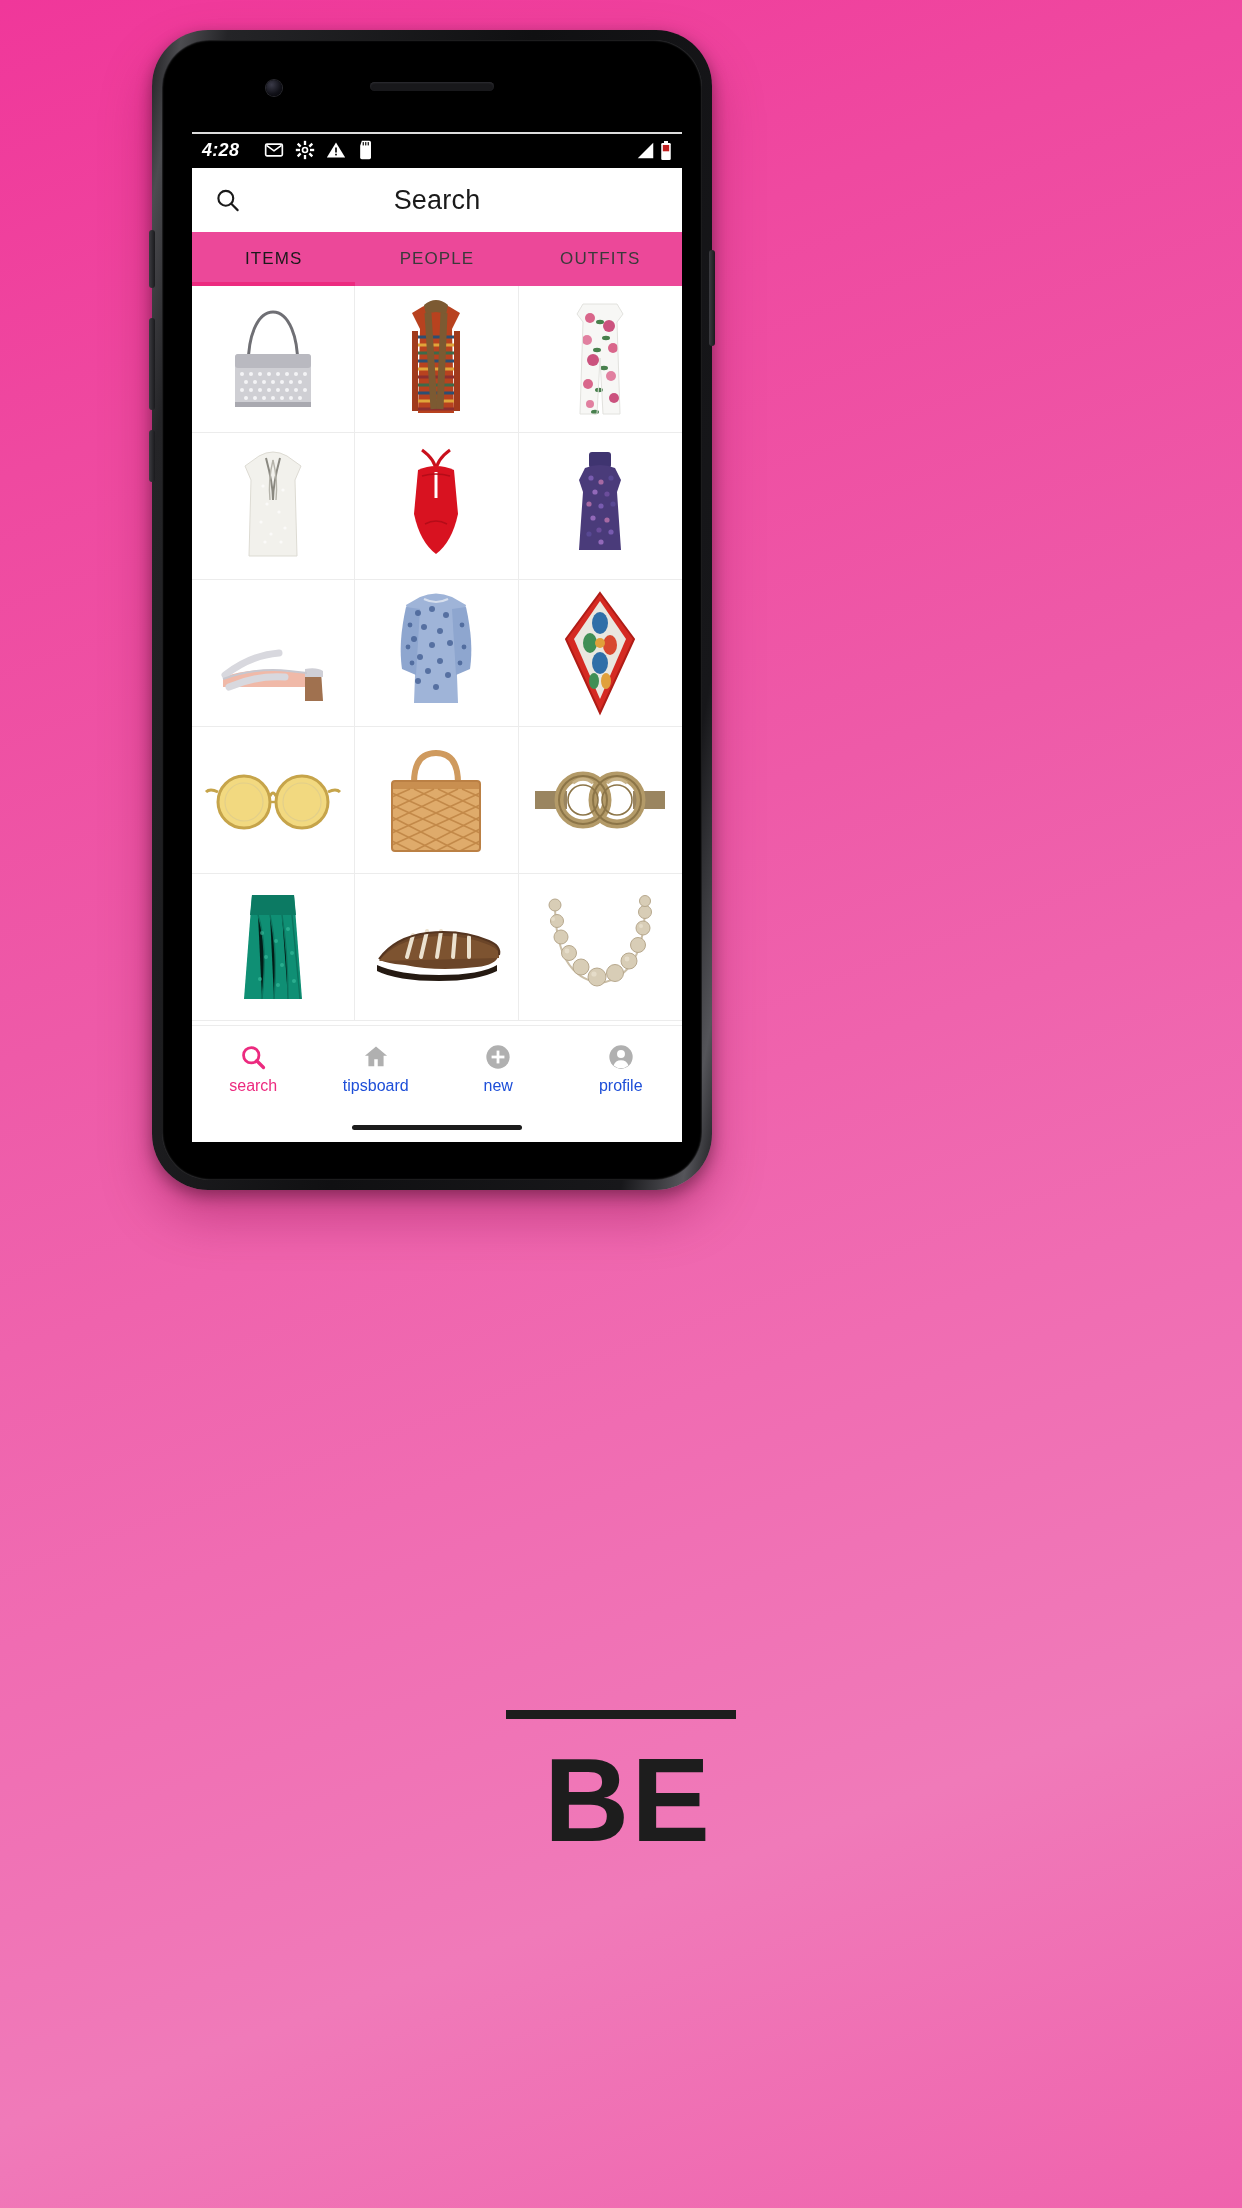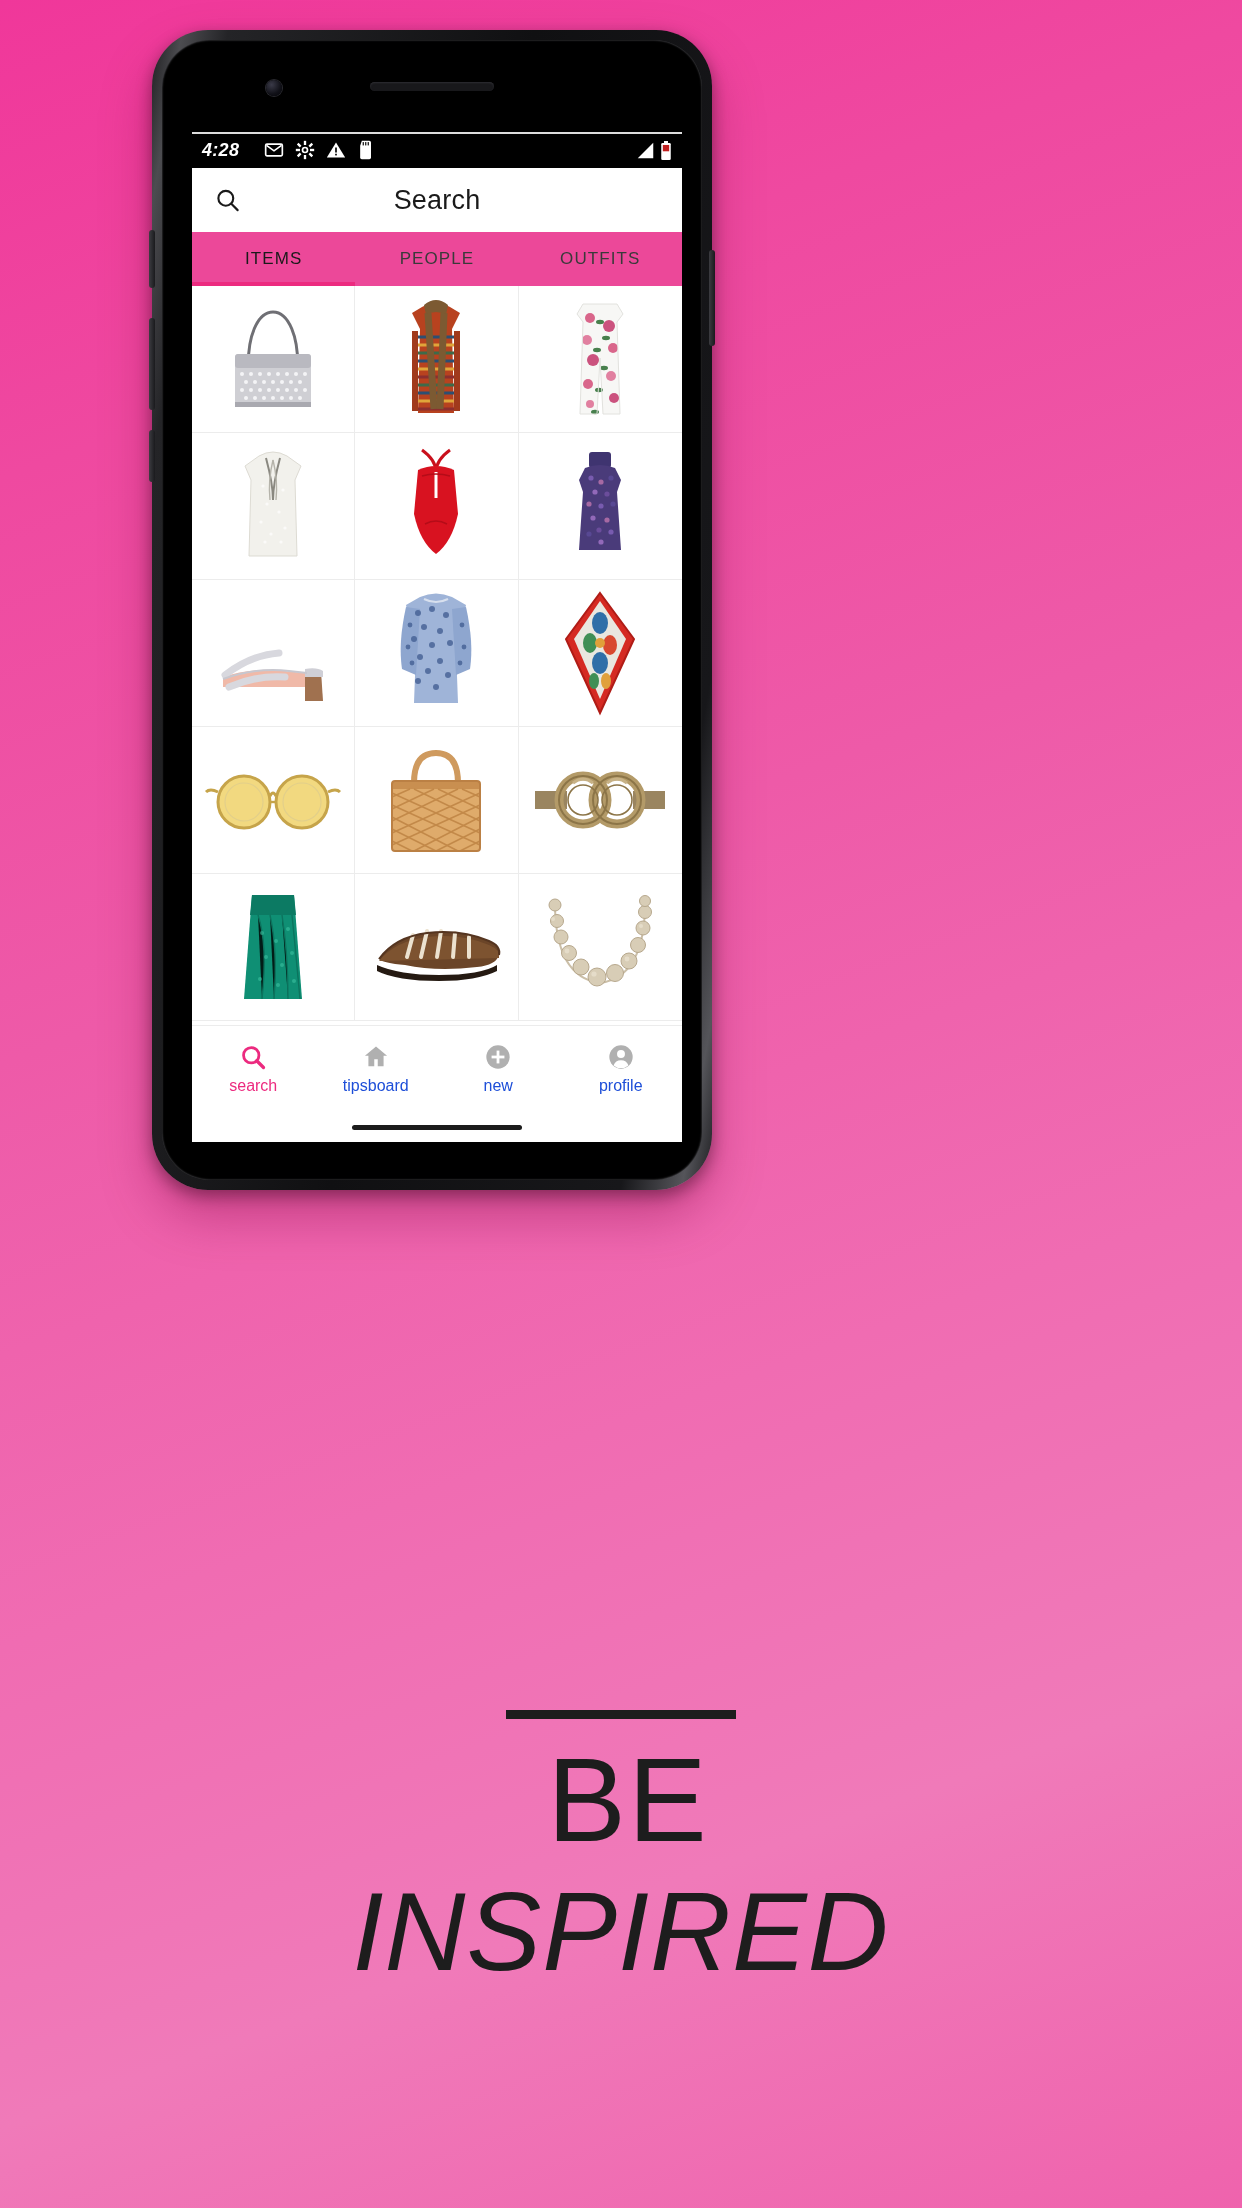--- a/index.html
+++ b/index.html
@@ -98,21 +98,21 @@
     position:absolute;left:0;right:0;bottom:0;height:30px;background:#fff;
     display:flex;align-items:center;justify-content:center;
   }
   #gesturebar .pill{width:170px;height:5px;border-radius:3px;background:#1c1c1c;}
 
   
   #caption{
     position:absolute;left:0;right:0;top:1710px;text-align:center;color:#1d1d1d;
   }
   #caption-rule{width:230px;height:9px;background:#1d1d1d;margin:0 auto 22px auto;}
-  #caption-line1{font-size:118px;letter-spacing:2px;line-height:1.0;font-weight:400;margin-left:14px;}
+  #caption-line1{font-size:118px;letter-spacing:2px;line-height:1.0;font-weight:700;margin-left:14px;}
   #caption-line2{font-size:112px;font-style:italic;line-height:1.05;letter-spacing:1px;margin-top:14px;font-weight:400;}
 </style>
 </head>
 <body>
 
 <div id="phone">
   <div class="side-btn" id="btn-a"></div>
   <div class="side-btn" id="btn-b"></div>
   <div class="side-btn" id="btn-c"></div>
   <div class="side-btn" id="btn-r"></div>
@@ -574,14 +574,13 @@
         <div class="pill"></div>
       </div>
 
     </div>
   </div>
 </div>
 
 <div id="caption">
   <div id="caption-rule"></div>
   <div id="caption-line1">BE</div>
-  <div id="caption-line2">INSPIRED</div>
 </div>
 
 </body></html>

